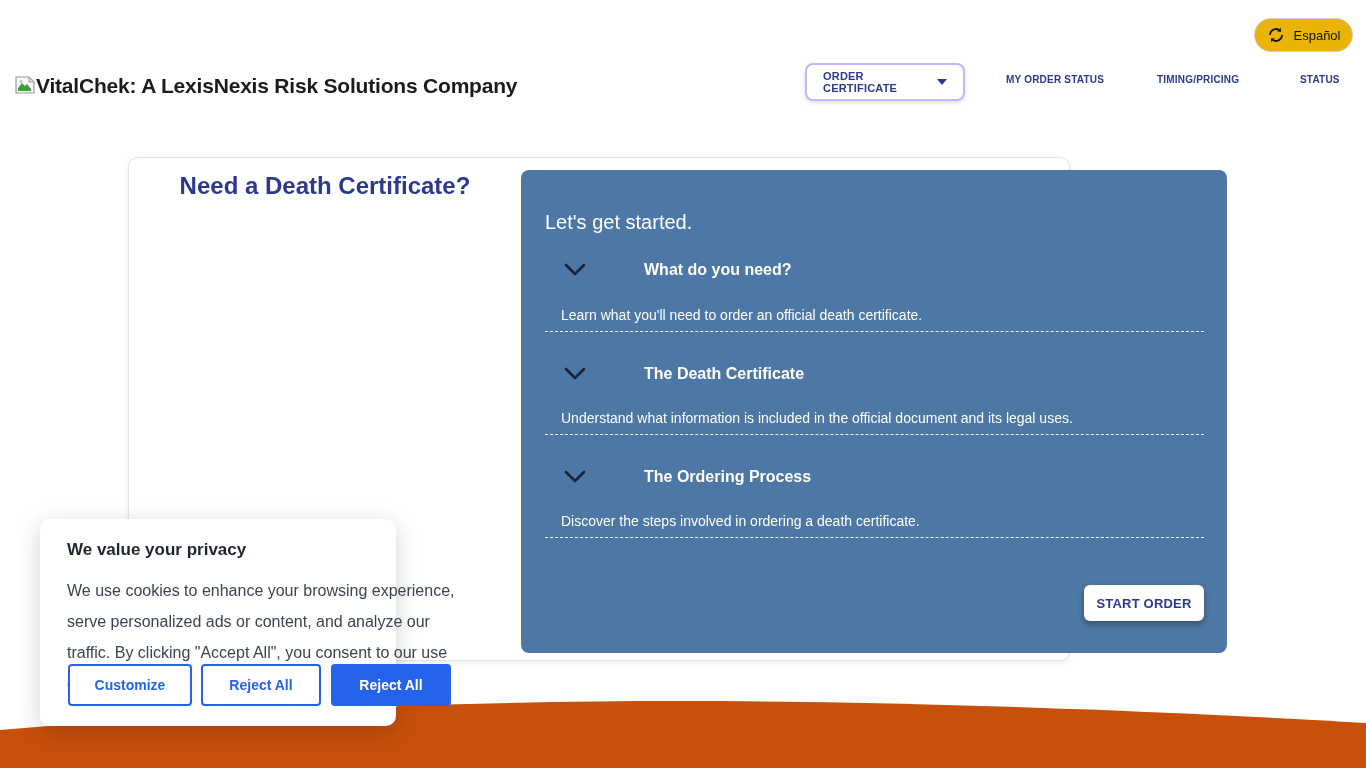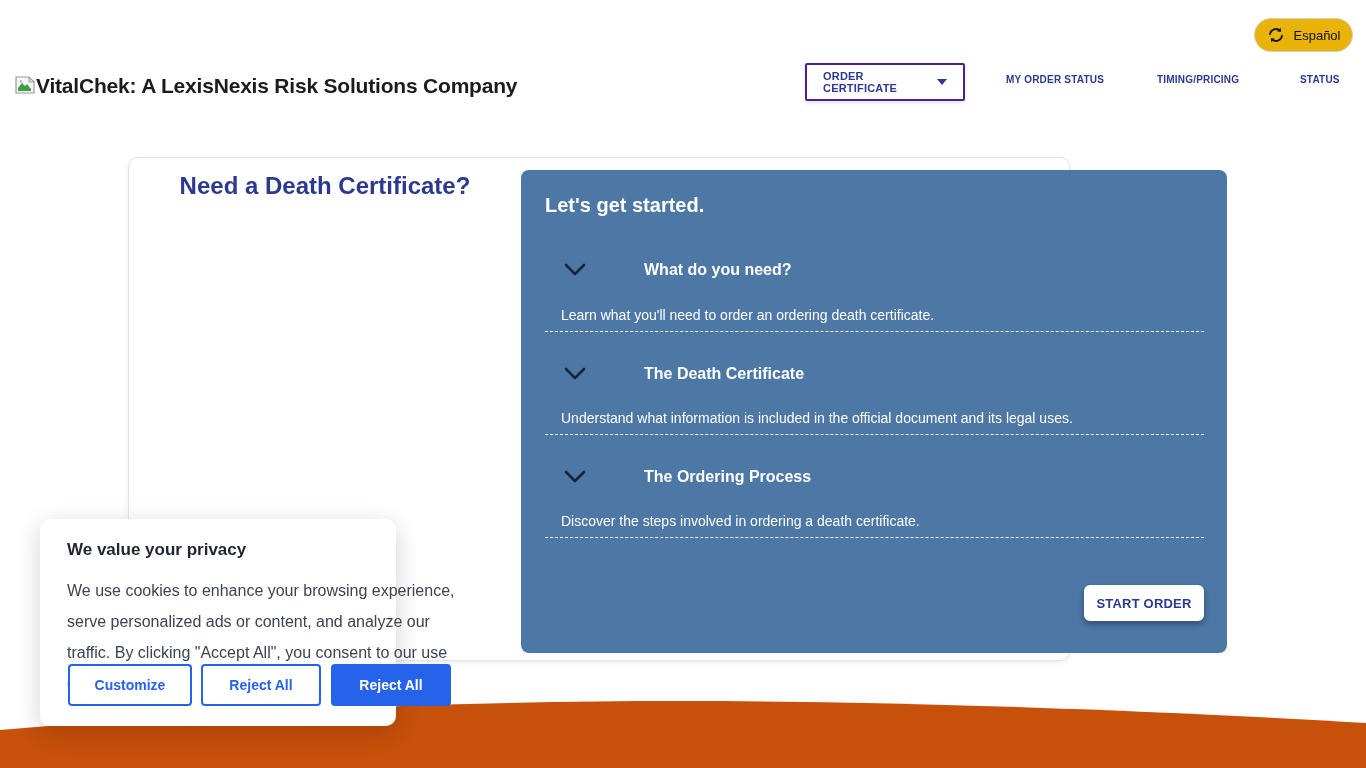--- a/index.html
+++ b/index.html
@@ -23,21 +23,21 @@
   
   .logo {
     position: absolute; top: 74px; left: 15px;
     display: flex; align-items: flex-start; gap: 1px;
     font-size: 21px; font-weight: 700; color: #1b1b1b; letter-spacing: -0.2px;
   }
   .broken-img { margin-top: 1px; }
 
   .order-cert-btn {
     position: absolute; top: 63px; left: 805px; width: 160px; height: 38px;
-    background: #fff; border: 2px solid #4c1d95; border-radius: 2px;
+    background: #fff; border: 2px solid #c4b5fd; border-radius: 8px;
     box-shadow: 0 2px 4px rgba(0,0,0,0.12);
     display: flex; align-items: center; justify-content: space-between;
     padding: 0 16px 0 16px; cursor: pointer;
   }
   .order-cert-btn .lbl {
     font-size: 11px; font-weight: 700; color: #2b3990; letter-spacing: 0.2px;
   }
   .caret {
     width: 0; height: 0; border-left: 5px solid transparent;
     border-right: 5px solid transparent; border-top: 6px solid #2b3990;
@@ -58,21 +58,21 @@
   }
   .card-title {
     position: absolute; left: 0; top: 14px; width: 392px;
     text-align: center; font-size: 24px; font-weight: 700; color: #2b3990;
   }
   .panel {
     position: absolute; left: 392px; top: 12px; width: 706px; height: 483px;
     background: #4d77a5; border-radius: 8px; color: #fff;
   }
   .panel-heading {
-    position: absolute; left: 24px; top: 24px; font-size: 20px; font-weight: 700;
+    position: absolute; left: 24px; top: 41px; font-size: 20px; font-weight: 400;
   }
   .acc-header { position: absolute; display: flex; align-items: center; gap: 14px; cursor: pointer; }
   .acc-header .chev { display: block; margin-top: 2px; }
   .acc-title { font-size: 16px; font-weight: 700; color: #fff; margin-left: 44px; }
   .acc-desc { position: absolute; left: 40px; font-size: 14px; color: #fff; }
   .acc-sep {
     position: absolute; left: 24px; width: 659px; height: 0;
     border-top: 1.5px dashed rgba(255,255,255,0.95);
   }
   .r1h { left: 43px; top: 90px; }
@@ -163,21 +163,21 @@
       <div class="panel-heading">Let's get started.</div>
 
       <div class="acc-header r1h">
         <span class="chev">
           <svg width="22" height="13" viewBox="0 0 22 13" fill="none" stroke="#16243d" stroke-width="2.6" stroke-linecap="round" stroke-linejoin="round">
               <polyline points="2 2 11 11 20 2"></polyline>
             </svg>
         </span>
         <span class="acc-title">What do you need?</span>
       </div>
-      <div class="acc-desc r1d">Learn what you'll need to order an ordering death certificate.</div>
+      <div class="acc-desc r1d">Learn what you'll need to order an official death certificate.</div>
       <div class="acc-sep r1s"></div>
 
       <div class="acc-header r2h">
         <span class="chev">
           <svg width="22" height="13" viewBox="0 0 22 13" fill="none" stroke="#16243d" stroke-width="2.6" stroke-linecap="round" stroke-linejoin="round">
               <polyline points="2 2 11 11 20 2"></polyline>
             </svg>
         </span>
         <span class="acc-title">The Death Certificate</span>
       </div>

